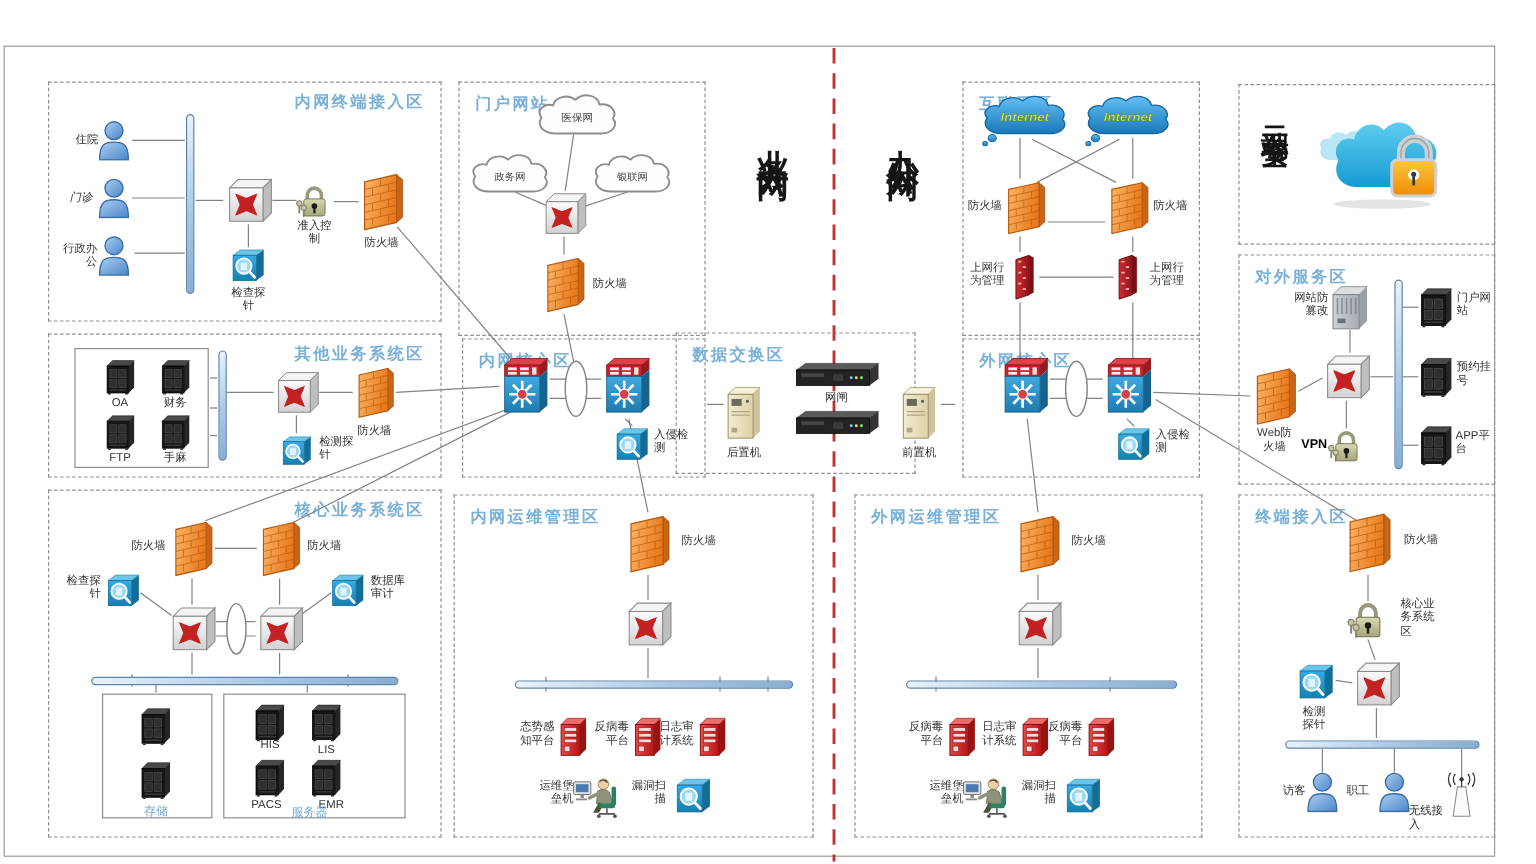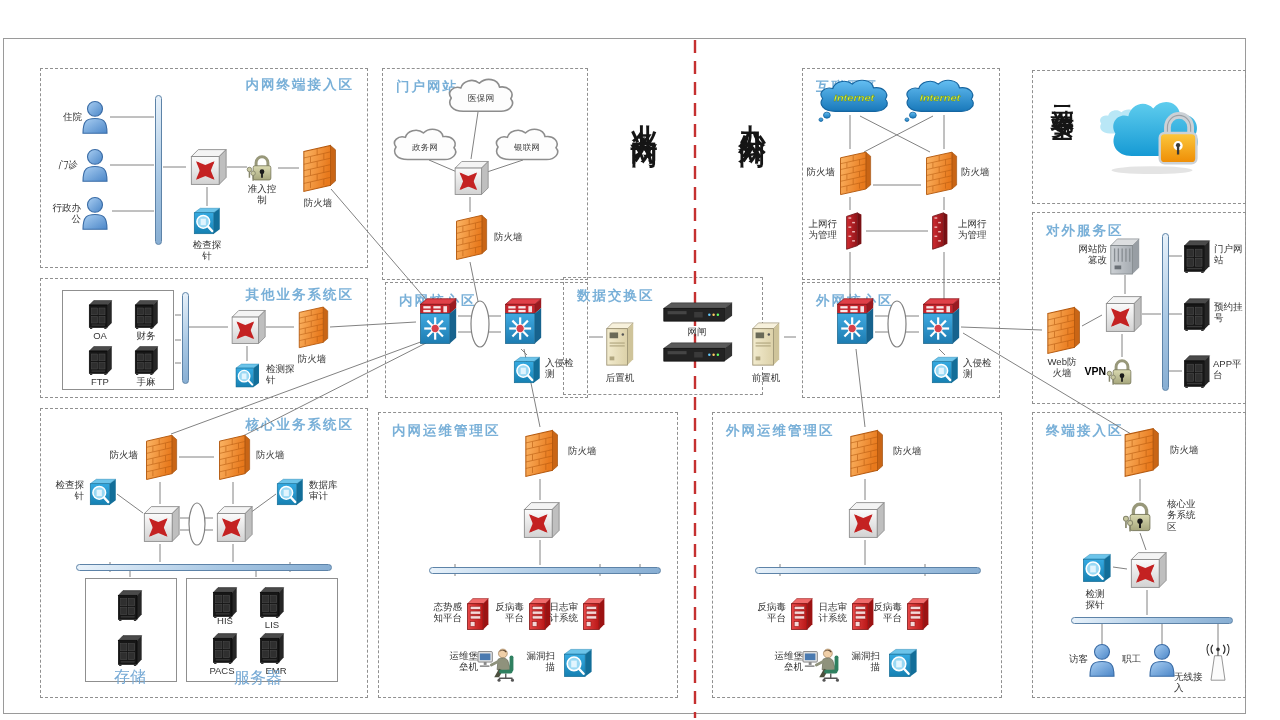--- a/index.html
+++ b/index.html
@@ -10,21 +10,21 @@
 .zone{position:absolute;border:1.5px dashed #909090;z-index:1;background:transparent}
 .ibox{position:absolute;border:1px solid #8f8f8f;z-index:1}
 .zt{position:absolute;font-size:13.5px;color:#79b0d8;letter-spacing:2px;font-weight:600;white-space:nowrap}
 .zt.tl{left:13px;top:9px}
 .zt.tr{right:13px;top:7px}
 .node{position:absolute;z-index:3}
 .node svg{width:100%;height:100%;display:block}
 .bus{position:absolute;z-index:3;border:1px solid #5d83a8;border-radius:4px;background:linear-gradient(135deg,#eaf3fb,#a9c8e4 55%,#86add2)}
 .lbl{position:absolute;z-index:4;font-size:9.5px;line-height:1.2;color:#333;transform:translateY(-50%)}
 .lbl.bold{font-weight:bold;color:#000;font-size:10.5px}
-.lbl.blue{color:#74a8d4;font-size:16px}
+.lbl.blue{color:#74a8d4;font-size:10px}
 .vtext{position:absolute;writing-mode:vertical-rl;text-orientation:upright;font-family:"Liberation Serif",serif;color:#151515;z-index:2;letter-spacing:6px;font-weight:600}
 #biz-intranet{left:626px;top:103px;font-size:27px}
 #office-extranet{left:734px;top:103px;font-size:27px}
 #cloud-security{left:1047px;top:87px;font-size:23px;letter-spacing:4px}
 </style>
 </head>
 <body>
 
 <div id="frame"></div>
 

